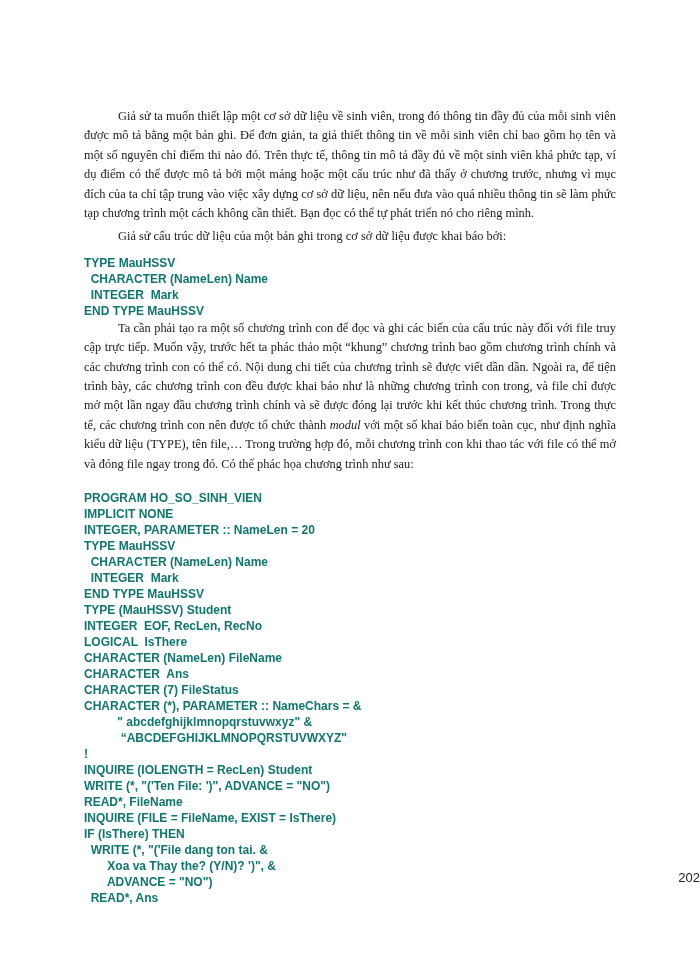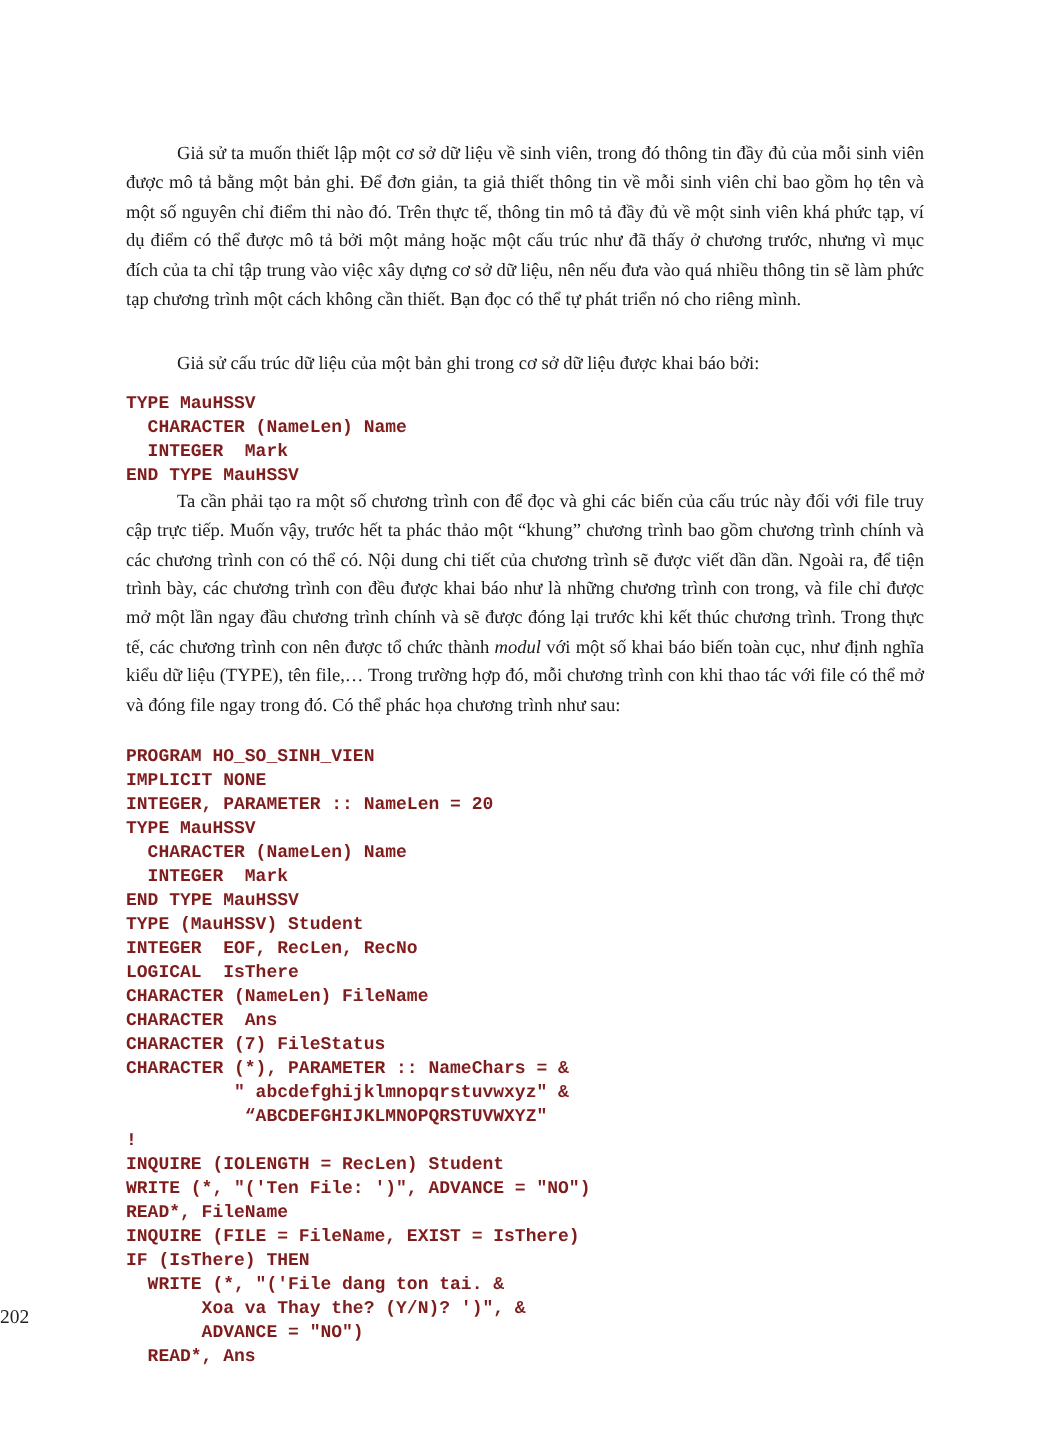--- a/index.html
+++ b/index.html
@@ -1,44 +1,44 @@
 <!DOCTYPE html>
 <html><head>
 <meta charset="utf-8">
 <style>
   html, body { margin: 0; padding: 0; background: #ffffff; }
   body { width: 700px; height: 960px; position: relative; overflow: hidden; }
-  .page { position: absolute; left: 84px; top: 93px; width: 532px; }
+  .page { position: absolute; left: 84px; top: 107px; width: 532px; }
   .para {
     font-family: "Liberation Serif", serif;
     font-size: 12.4px;
     line-height: 19.4px;
     color: #1a1a1a;
     text-align: justify;
     text-indent: 34px;
     margin: 0;
   }
-  .para.gap { margin-top: 24px; }
+  .para.gap { margin-top: 4px; }
   .code {
-    font-family: Liberation Mono, monospace;
+    font-family: Liberation Sans, sans-serif;
     font-weight: bold;
     font-size: 12px;
     line-height: 16px;
-    color: #7f1d1d;
+    color: #0f766e;
     white-space: pre;
     margin: 0;
   }
   .code.block1 { margin-top: 8px; }
   .code.block2 { margin-top: 16px; }
   .page-number {
     position: absolute;
     left: 0; right: 0;
     top: 870px;
-    text-align: left;
-    font-family: Liberation Serif, serif;
+    text-align: right;
+    font-family: Liberation Sans, sans-serif;
     font-size: 13px;
     color: #222;
   }
   em { font-style: italic; font-family: Liberation Serif, serif; }
   b { font-weight: normal; }
 </style>
 </head>
 <body>
 
 <div class="page">

